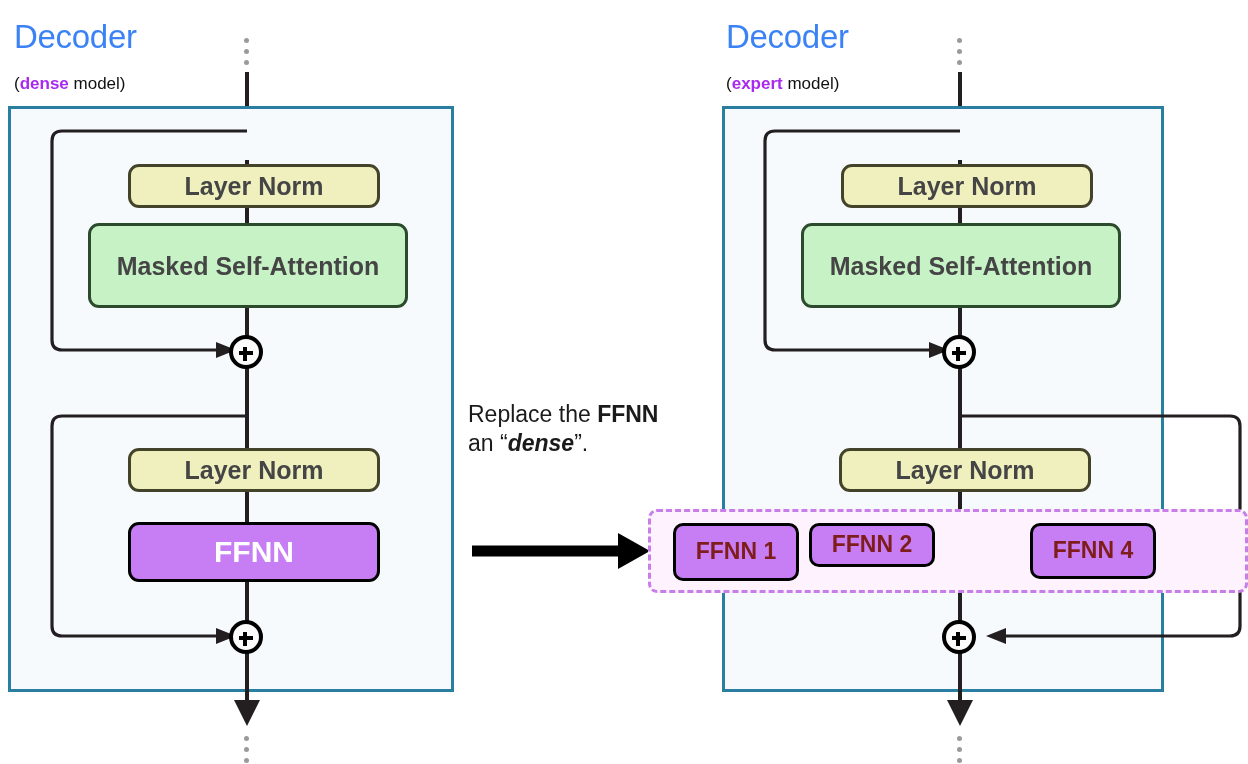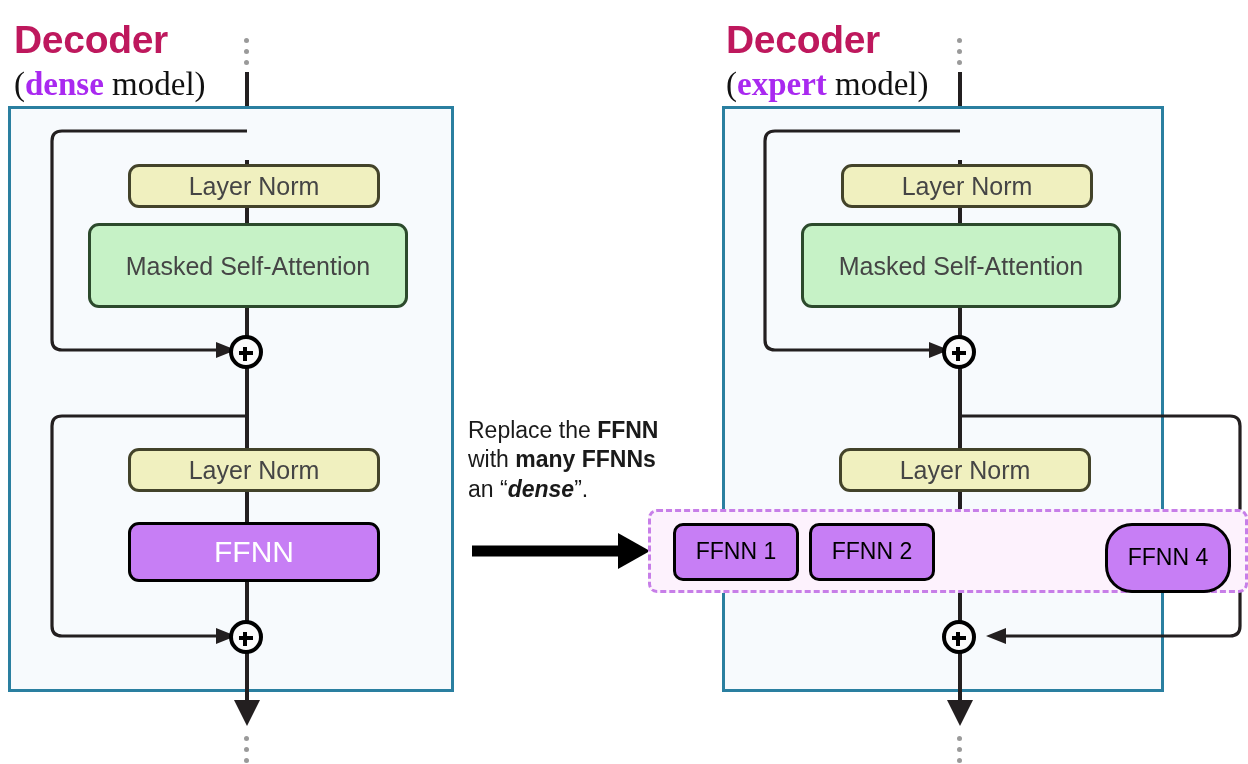--- a/index.html
+++ b/index.html
@@ -19,35 +19,34 @@
   .stage {
     position: absolute;
     left: 0; top: 0;
     width: 1248px;
     height: 764px;
   }
 
   
   .title-block { position: absolute; }
   .title-main {
-    font-size: 39px;
-    font-weight: bold;
-    color: #be185d;
+    font-size: 33px;
+    font-weight: normal;
+    color: #3b82f6;
     letter-spacing: -0.3px;
     line-height: 1.0;
     white-space: nowrap;
   }
   .title-sub {
-    font-size: 33px;
+    font-size: 17px;
     font-weight: normal;
     color: #111111;
     line-height: 1.0;
-    margin-top: 9px;
+    margin-top: 22px;
     white-space: nowrap;
-    font-family: Liberation Serif, serif;
   }
   .title-sub .accent {
     font-weight: bold;
     color: #a929f0;
   }
 
   
   .decoder-box {
     position: absolute;
     background: #f7fafd;
@@ -56,21 +55,21 @@
   }
 
   
   .node {
     position: absolute;
     box-sizing: border-box;
     display: flex;
     align-items: center;
     justify-content: center;
     text-align: right;
-    font-weight: normal;
+    font-weight: bold;
     line-height: 1.12;
   }
   .node-ln {
     background: #f0f0bf;
     border: 3px solid #43432a;
     border-radius: 11px;
     color: #454545;
     font-size: 25px;
   }
   .node-attn {
@@ -84,21 +83,21 @@
     background: #c77ef5;
     border: 3px solid #000000;
     border-radius: 11px;
     color: #ffffff;
     font-size: 30px;
   }
   .node-expert {
     background: #c77ef5;
     border: 3px solid #000000;
     border-radius: 10px;
-    color: #000000;
+    color: #7f1d1d;
     font-size: 23px;
   }
 
   
   .experts-wrap {
     position: absolute;
     background: #fdf2fd;
     border: 3px dashed #c77ee8;
     border-radius: 9px;
     box-sizing: border-box;
@@ -212,23 +211,22 @@
   <div class="node node-ln" style="left:128px; top:448px; width:252px; height:44px;">Layer Norm</div>
   <div class="node node-ffnn" style="left:128px; top:522px; width:252px; height:60px;">FFNN</div>
   <div class="plus" style="left:229px; top:620px;"></div>
 
   <div class="dots" style="left:244px; top:736px;">
       <span></span>
       <span></span>
       <span></span>
     </div>
 
-  <div class="caption" style="left:468px; top:400px;margin-top:16px;">
+  <div class="caption" style="left:468px; top:400px;">
     <div><span>Replace the </span><b>FFNN</b></div>
-    <div><span>with </span><b>many FFNNs</b></div>
     <div><span>an “</span><i>dense</i><span>”.</span></div>
   </div>
 
   <svg class="pathsvg">
     <line x1="472" y1="551" x2="620" y2="551" stroke="#000000" stroke-width="11"></line>
     <polygon points="618,533 650,551 618,569" fill="#000000"></polygon>
   </svg>
 
   <div class="title-block" style="left:726px; top:20px;">
     <div class="title-main">Decoder</div>
@@ -261,22 +259,22 @@
   </svg>
 
   <div class="node node-ln" style="left:841px; top:164px; width:252px; height:44px;">Layer Norm</div>
   <div class="node node-attn" style="left:801px; top:223px; width:320px; height:85px;">Masked Self-Attention</div>
   <div class="plus" style="left:942px; top:335px;"></div>
 
   <div class="node node-ln" style="left:839px; top:448px; width:252px; height:44px;">Layer Norm</div>
 
   <div class="experts-wrap" style="left:648px; top:509px; width:600px; height:84px;"></div>
   <div class="node node-expert" style="left:673px; top:523px; width:126px; height:58px;">FFNN 1</div>
-  <div class="node node-expert" style="left:809px; top:523px; width:126px; height:58px;">FFNN 2</div>
-  <div class="node node-expert" style="left:1105px; top:523px; width:126px; height:70px;border-radius:27px;">FFNN 4</div>
+  <div class="node node-expert" style="left:809px; top:523px; width:126px; height:44px;">FFNN 2</div>
+  <div class="node node-expert" style="left:1030px; top:523px; width:126px; height:56px;">FFNN 4</div>
 
   <div class="plus" style="left:942px; top:620px;"></div>
 
   <div class="dots" style="left:957px; top:736px;">
       <span></span>
       <span></span>
       <span></span>
     </div>
 
 </div>

